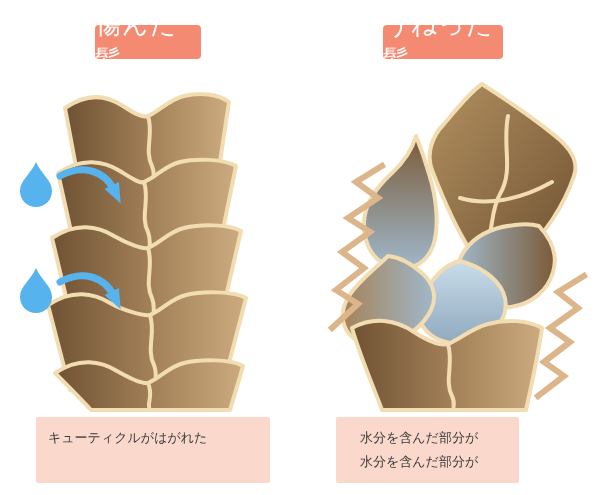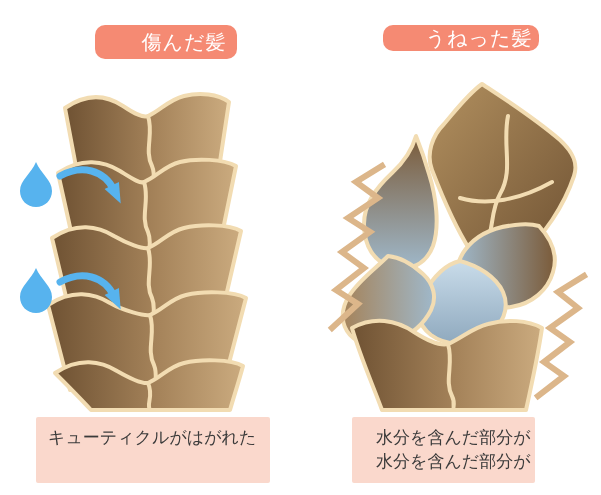--- a/index.html
+++ b/index.html
@@ -1,25 +1,25 @@
 <!DOCTYPE html>
 <html><head>
 <meta charset="utf-8">
 <style>
   html,body{margin:0;padding:0;background:#fff;}
   .stage{position:relative;width:601px;height:495px;background:#fff;overflow:hidden;
          font-family:"Liberation Sans","DejaVu Sans",sans-serif;}
   .badge{position:absolute;display:flex;align-items:center;justify-content:center;
-         background:#F58A73;color:#fff;font-size:20px;letter-spacing:1px;border-radius:10px;padding-left:36px;}
+         background:#F58A73;color:#fff;font-size:26px;letter-spacing:1px;border-radius:4px;}
   .badge-left{left:95px;top:25px;width:106px;height:34px;}
-  .badge-right{left:383px;top:25px;width:120px;height:26px;}
-  .caption{position:absolute;background:#FAD8CC;color:#3A3A3A;font-size:17px;line-height:24px;
+  .badge-right{left:383px;top:25px;width:120px;height:34px;}
+  .caption{position:absolute;background:#FAD8CC;color:#3A3A3A;font-size:13px;line-height:24px;
            padding:9px 12px;box-sizing:border-box;border-radius:2px;white-space:nowrap;}
   .caption-left{left:36px;top:417px;width:234px;height:66px;}
-  .caption-right{left:352px;top:417px;width:183px;height:66px;padding-left:24px;}
+  .caption-right{left:336px;top:417px;width:183px;height:66px;padding-left:24px;}
   .illus{position:absolute;}
   .tierpath,.scale{stroke-width:4;stroke-linejoin:round;}
   .seam{fill:none;stroke-width:4;stroke-linecap:round;}
   .zig{fill:none;stroke-width:6;stroke-linejoin:miter;stroke-linecap:square;}
   .arrow{fill:none;stroke-width:7;stroke-linecap:round;}
 </style>
 </head>
 <body>
 
 <div class="stage">

